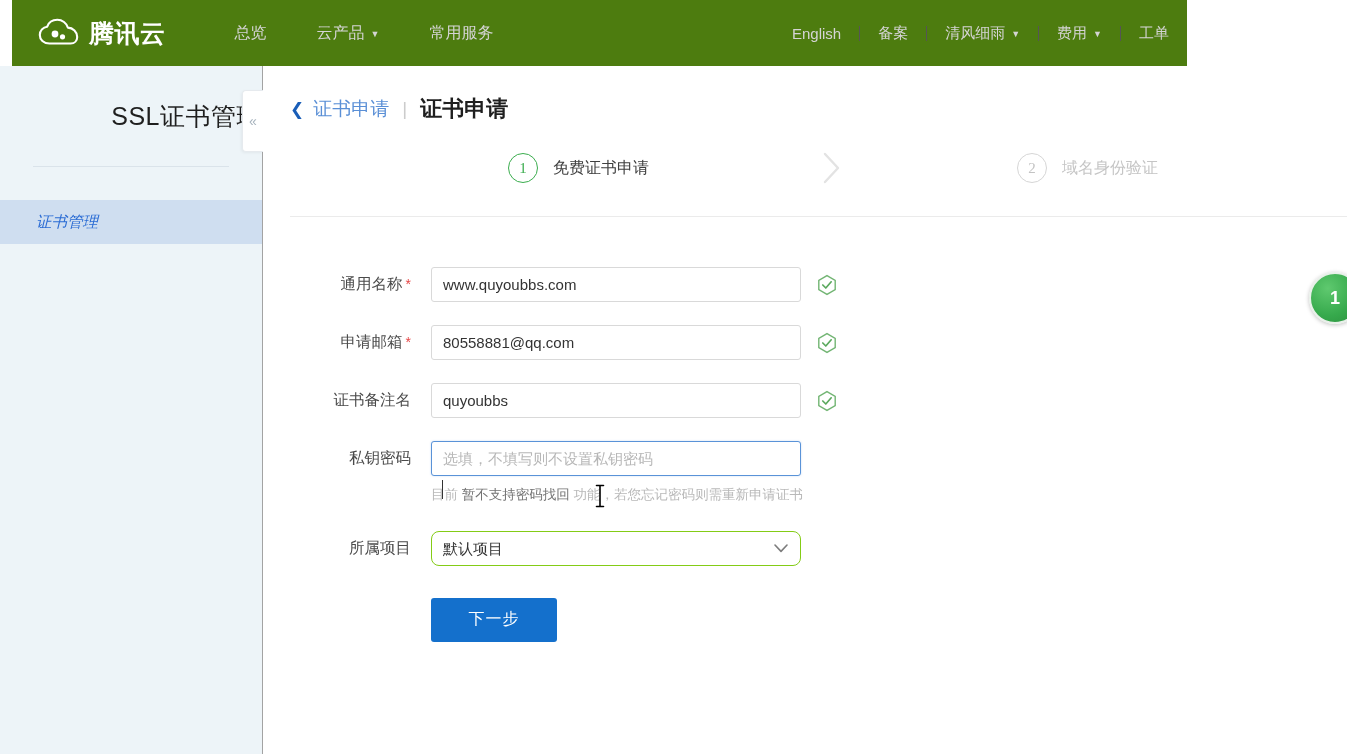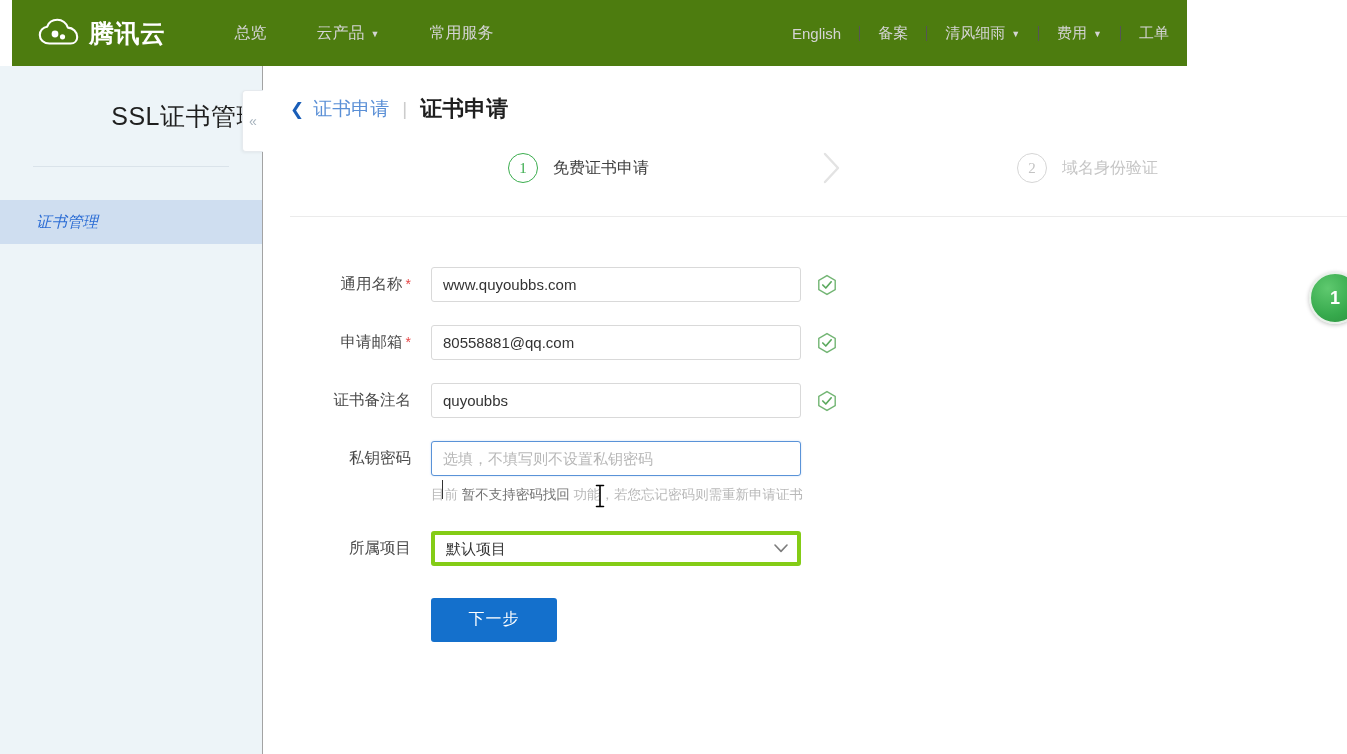--- a/index.html
+++ b/index.html
@@ -329,22 +329,22 @@
     color: #737373;
   }
   .select-wrap {
     position: relative;
     width: 370px;
     height: 35px;
   }
   .form-select {
     width: 370px;
     height: 35px;
-    border: 4px solid #84cc16;
-    border-radius: 3px;
+    border: 1px solid #84cc16;
+    border-radius: 8px;
     background: #ffffff;
     font-size: 15px;
     color: #333333;
     padding: 0 11px;
     box-sizing: border-box;
     outline: none;
     appearance: none;
     -webkit-appearance: none;
     font-family: "Liberation Sans", "DejaVu Sans", sans-serif;
     cursor: pointer;

